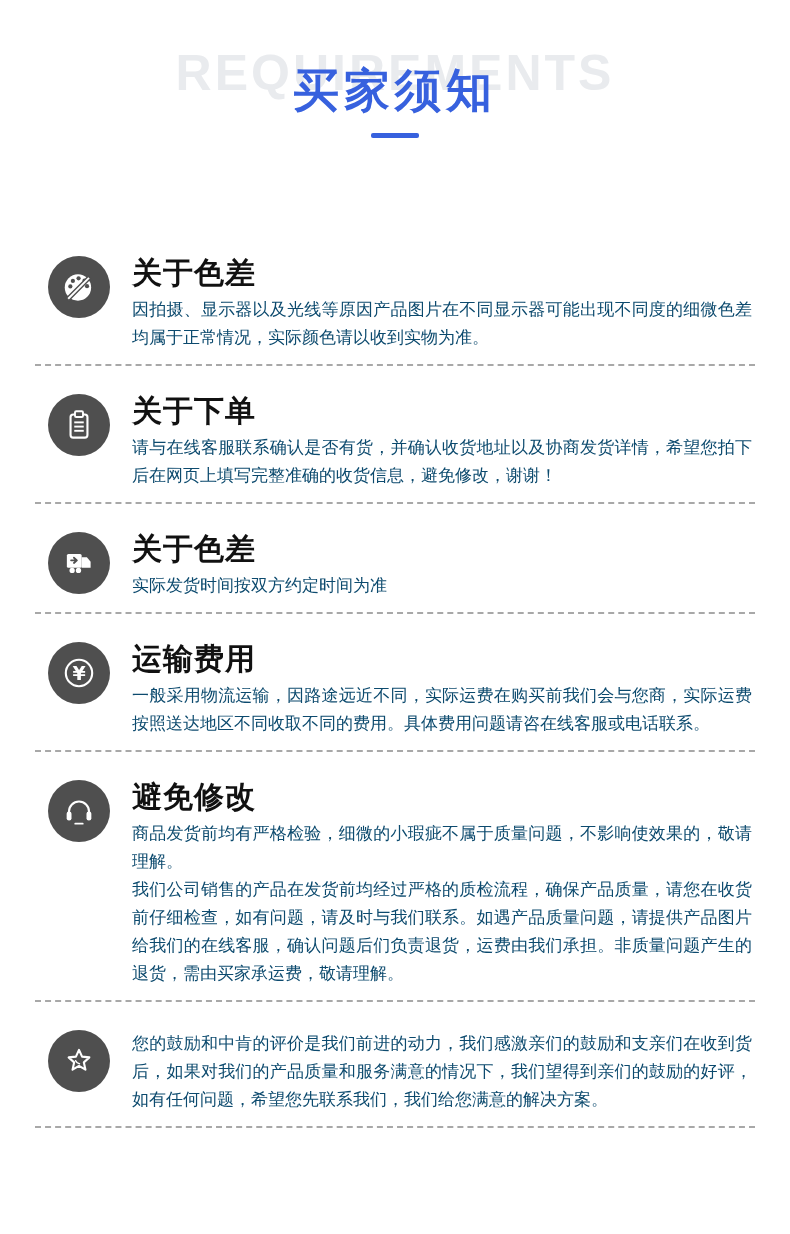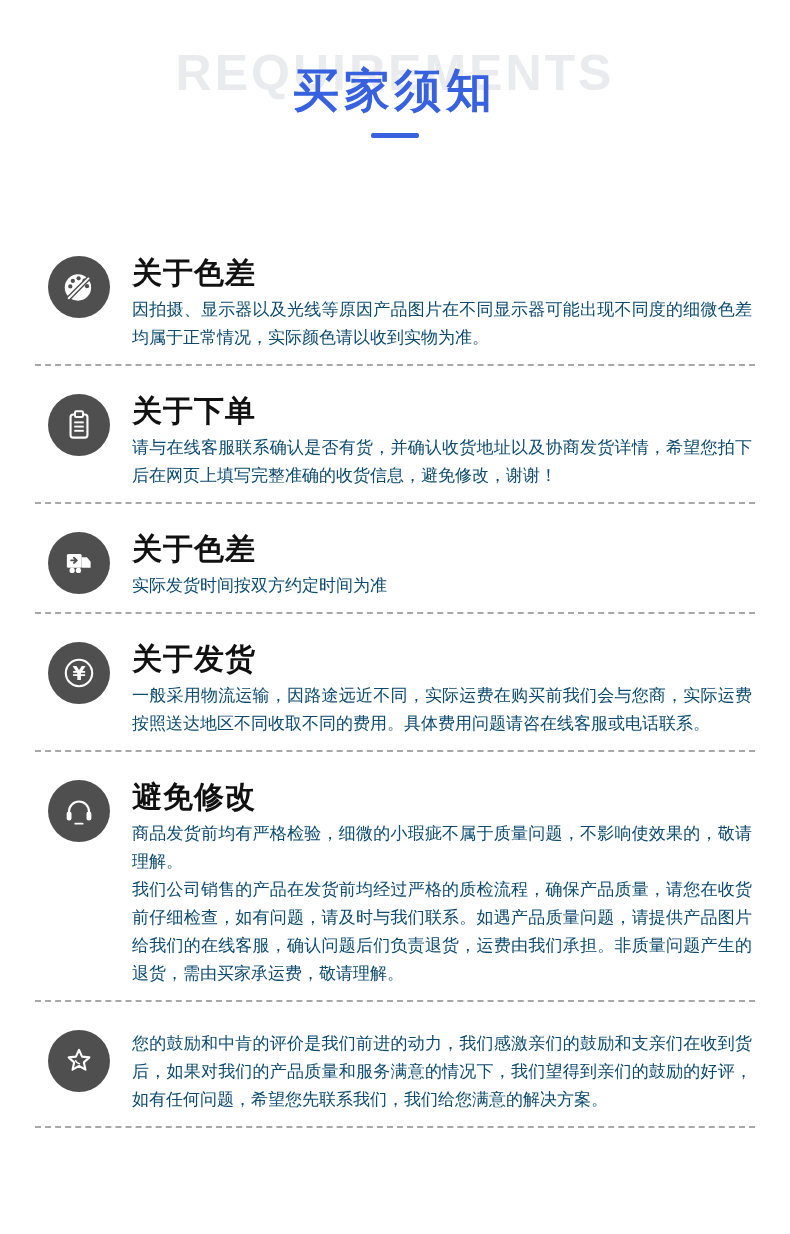--- a/index.html
+++ b/index.html
@@ -128,21 +128,21 @@
     </div>
 
     <div class="section">
       <div class="icon-circle">
         <svg width="38" height="38" viewBox="0 0 36 36">
           <circle cx="18" cy="18" r="12.5" fill="none" stroke="#ffffff" stroke-width="2"></circle>
           <text x="18" y="24.5" text-anchor="middle" font-size="18" font-weight="bold" fill="#ffffff" font-family="'DejaVu Sans',sans-serif">¥</text>
         </svg>
       </div>
       <div class="section-text">
-        <div class="section-title">关于发货</div>
+        <div class="section-title">运输费用</div>
         <div class="section-body">一般采用物流运输，因路途远近不同，实际运费在购买前我们会与您商，实际运费按照送达地区不同收取不同的费用。具体费用问题请咨在线客服或电话联系。</div>
       </div>
     </div>
 
     <div class="section">
       <div class="icon-circle">
         <svg width="38" height="38" viewBox="0 0 36 36">
           <path d="M8.5 21 v-2.5 a9.5 9.5 0 0 1 19 0 V21" fill="none" stroke="#ffffff" stroke-width="2"></path>
           <rect x="6.3" y="18.5" width="4.6" height="8.5" rx="2.2" fill="#ffffff"></rect>
           <rect x="25.1" y="18.5" width="4.6" height="8.5" rx="2.2" fill="#ffffff"></rect>

